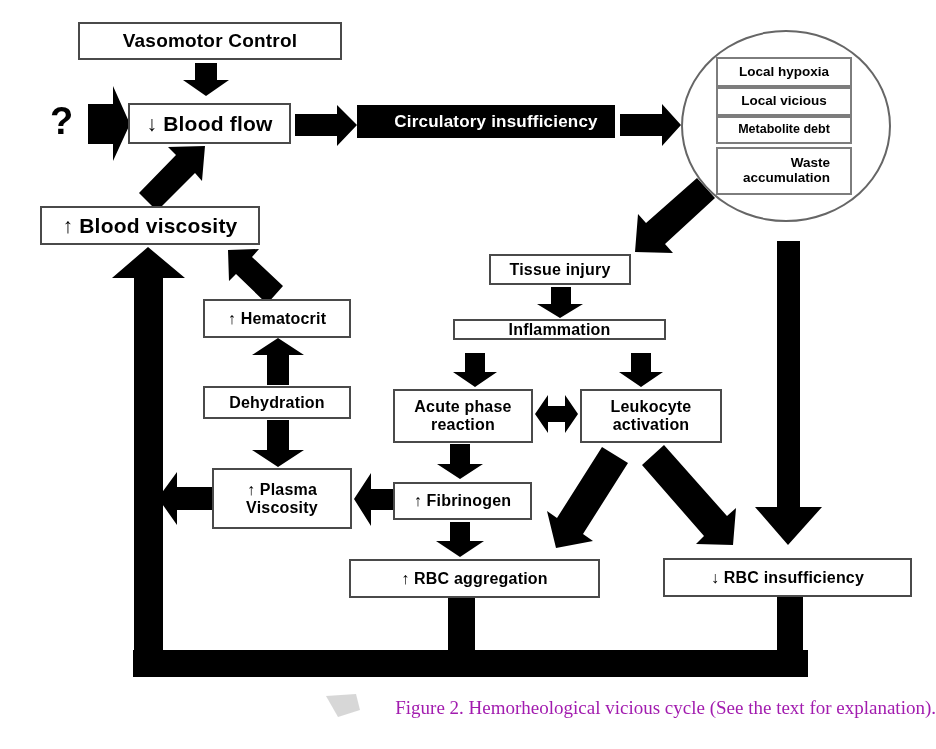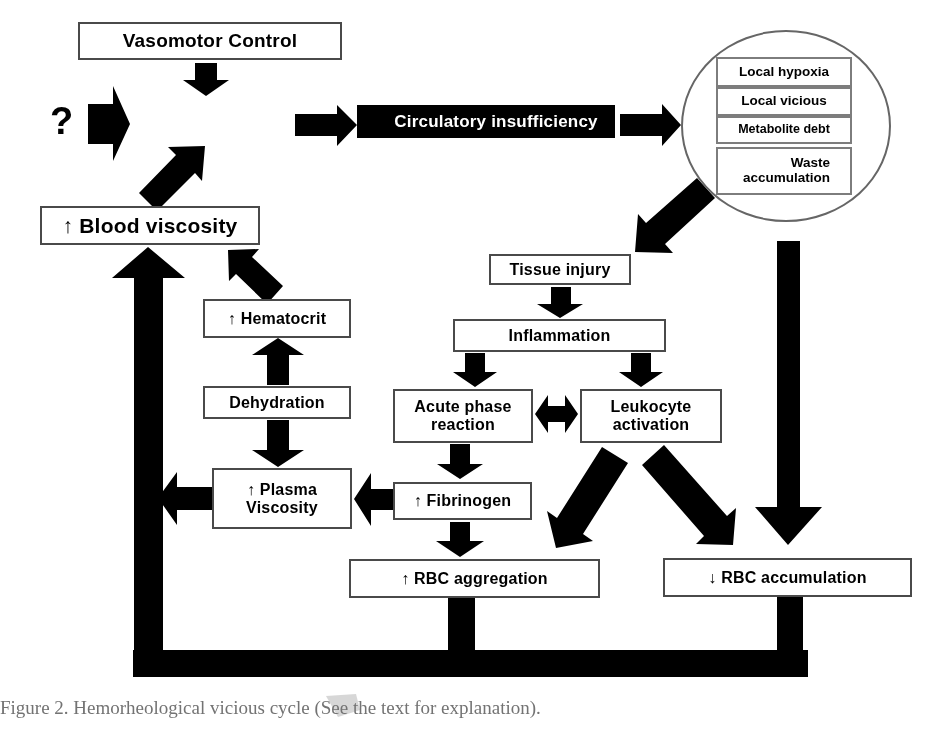--- a/index.html
+++ b/index.html
@@ -8,21 +8,21 @@
   .arrow-layer{position:absolute;left:0;top:0;pointer-events:none;}
   .node{position:absolute;box-sizing:border-box;background:#ffffff;border:2px solid #4a4a4a;
         display:flex;align-items:center;justify-content:center;text-align:center;
         font-weight:bold;color:#000;line-height:1.12;letter-spacing:0.2px;}
   .node.inverted{background:#000;color:#fff;border:2px solid #000;padding-left:20px;}
   .ellipse{position:absolute;box-sizing:border-box;border:2px solid #666;border-radius:50%;background:#fff;}
   .cell{position:absolute;box-sizing:border-box;background:#fff;border:2px solid #7d7d7d;
         display:flex;align-items:center;justify-content:center;text-align:right;
         font-weight:bold;color:#000;line-height:1.1;}
   .qmark{position:absolute;font-weight:bold;color:#000;font-size:38px;line-height:1;}
-  .caption{position:absolute;left:0;right:0;text-align:left;color:#737373;
+  .caption{position:absolute;left:0;right:0;text-align:right;color:#a21caf;
            font-family:"Liberation Serif",serif;font-size:19px;}
 </style>
 </head>
 <body>
 
 <div class="stage">
 
   <svg class="arrow-layer" width="936" height="749" viewBox="0 0 936 749">
     <g fill="#000000">
       <polygon points="195,63 217,63 217,80 229,80 206,96 183,80 195,80"></polygon>
@@ -50,44 +50,45 @@
       <polygon points="133,650 808,650 808,677 133,677"></polygon>
       <polygon points="134,672 134,278 112,278 148,247 185,278 163,278 163,672"></polygon>
     </g>
     <polygon points="326,696 356,694 360,710 338,717" fill="#c6c6c6" opacity="0.7"></polygon>
   </svg>
 
   <div class="qmark" style="left:50px;top:102px;">?</div>
 
   <div class="node" style="left:78px;top:22px;width:264px;height:38px;font-size:19px;">Vasomotor Control</div>
 
+  <div class="node" style="left:128px;top:103px;width:163px;height:41px;font-size:21px;">↓ Blood flow</div>
 
   <div class="node inverted" style="left:357px;top:105px;width:258px;height:33px;font-size:17px;">Circulatory insufficiency</div>
 
   <div class="node" style="left:40px;top:206px;width:220px;height:39px;font-size:21px;">↑ Blood viscosity</div>
 
   <div class="node" style="left:203px;top:299px;width:148px;height:39px;font-size:16px;">↑ Hematocrit</div>
 
   <div class="node" style="left:203px;top:386px;width:148px;height:33px;font-size:16px;">Dehydration</div>
 
   <div class="node" style="left:212px;top:468px;width:140px;height:61px;font-size:16px;padding:6px 18px;">↑ Plasma Viscosity</div>
 
   <div class="node" style="left:489px;top:254px;width:142px;height:31px;font-size:16px;">Tissue injury</div>
 
-  <div class="node" style="left:453px;top:319px;width:213px;height:33px;font-size:16px;">Inflammation</div>
+  <div class="node" style="left:453px;top:319px;width:213px;height:21px;font-size:16px;">Inflammation</div>
 
   <div class="node" style="left:393px;top:389px;width:140px;height:54px;font-size:16px;padding:0 14px;">Acute phase reaction</div>
 
   <div class="node" style="left:580px;top:389px;width:142px;height:54px;font-size:16px;padding:0 18px;">Leukocyte activation</div>
 
   <div class="node" style="left:393px;top:482px;width:139px;height:38px;font-size:16px;">↑ Fibrinogen</div>
 
   <div class="node" style="left:349px;top:559px;width:251px;height:39px;font-size:16px;">↑ RBC aggregation</div>
 
-  <div class="node" style="left:663px;top:558px;width:249px;height:39px;font-size:16px;">↓ RBC accumulation</div>
+  <div class="node" style="left:663px;top:558px;width:249px;height:39px;font-size:16px;">↓ RBC insufficiency</div>
 
   <div class="ellipse" style="left:681px;top:30px;width:210px;height:192px;"></div>
 
   <div class="cell" style="left:716px;top:57px;width:136px;height:30px;font-size:13.5px;">Local hypoxia</div>
   <div class="cell" style="left:716px;top:87px;width:136px;height:29px;font-size:13.5px;">Local vicious</div>
   <div class="cell" style="left:716px;top:116px;width:136px;height:28px;font-size:12.5px;">Metabolite debt</div>
   <div class="cell" style="left:716px;top:147px;width:136px;height:48px;font-size:13.5px;padding:0 20px;">Waste accumulation</div>
 
   <div class="caption" style="top:697px;">Figure 2. Hemorheological vicious cycle (See the text for explanation).</div>
 

